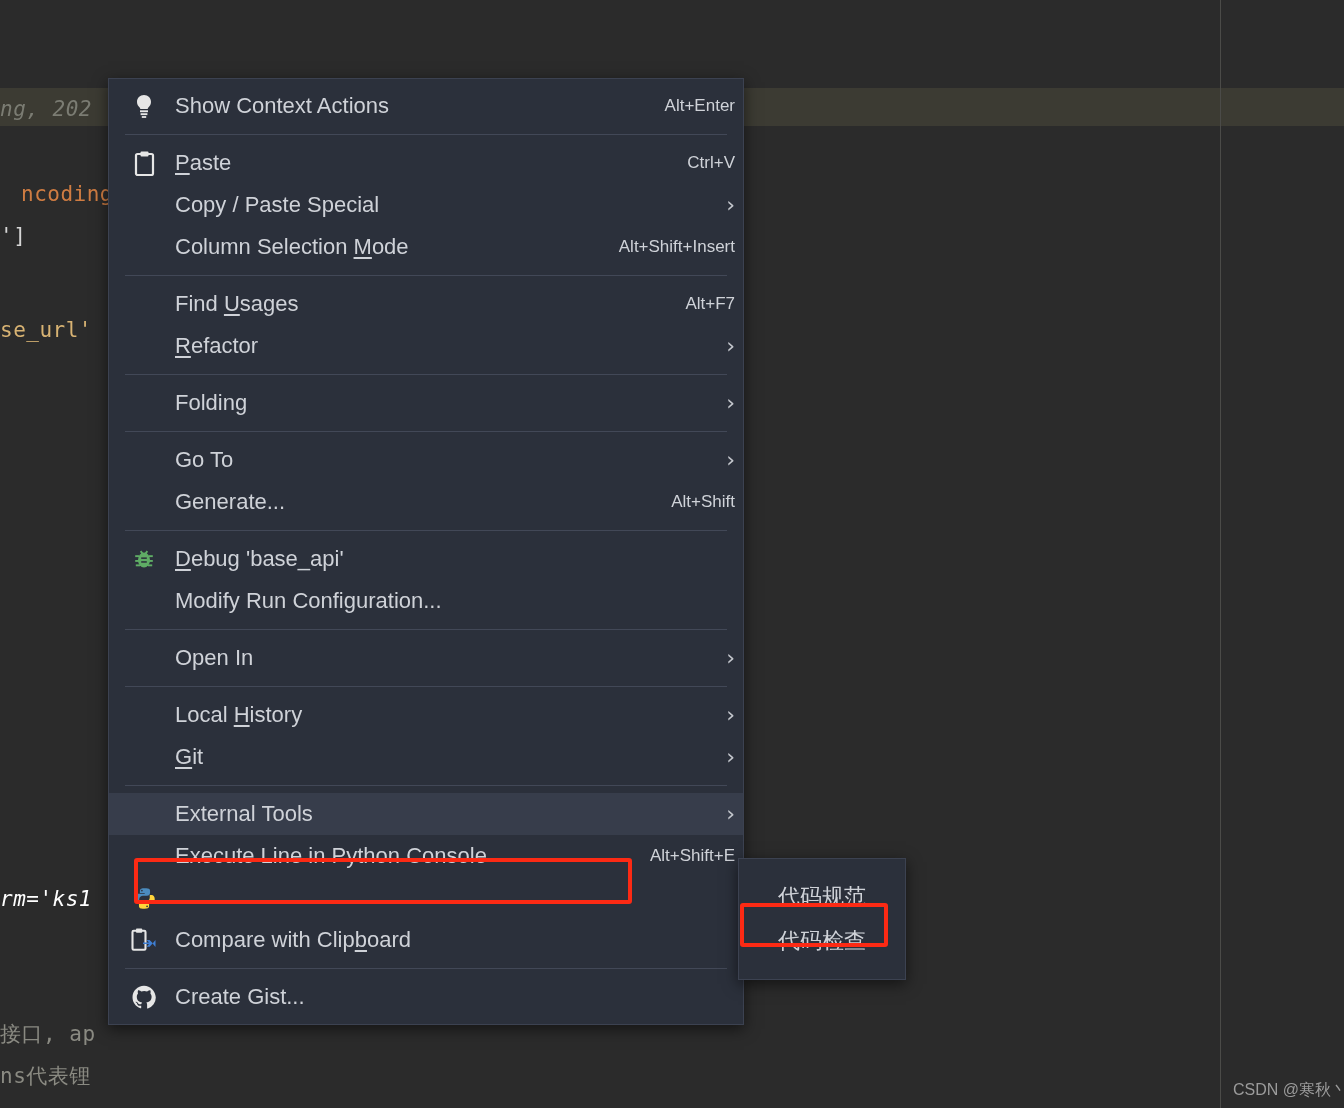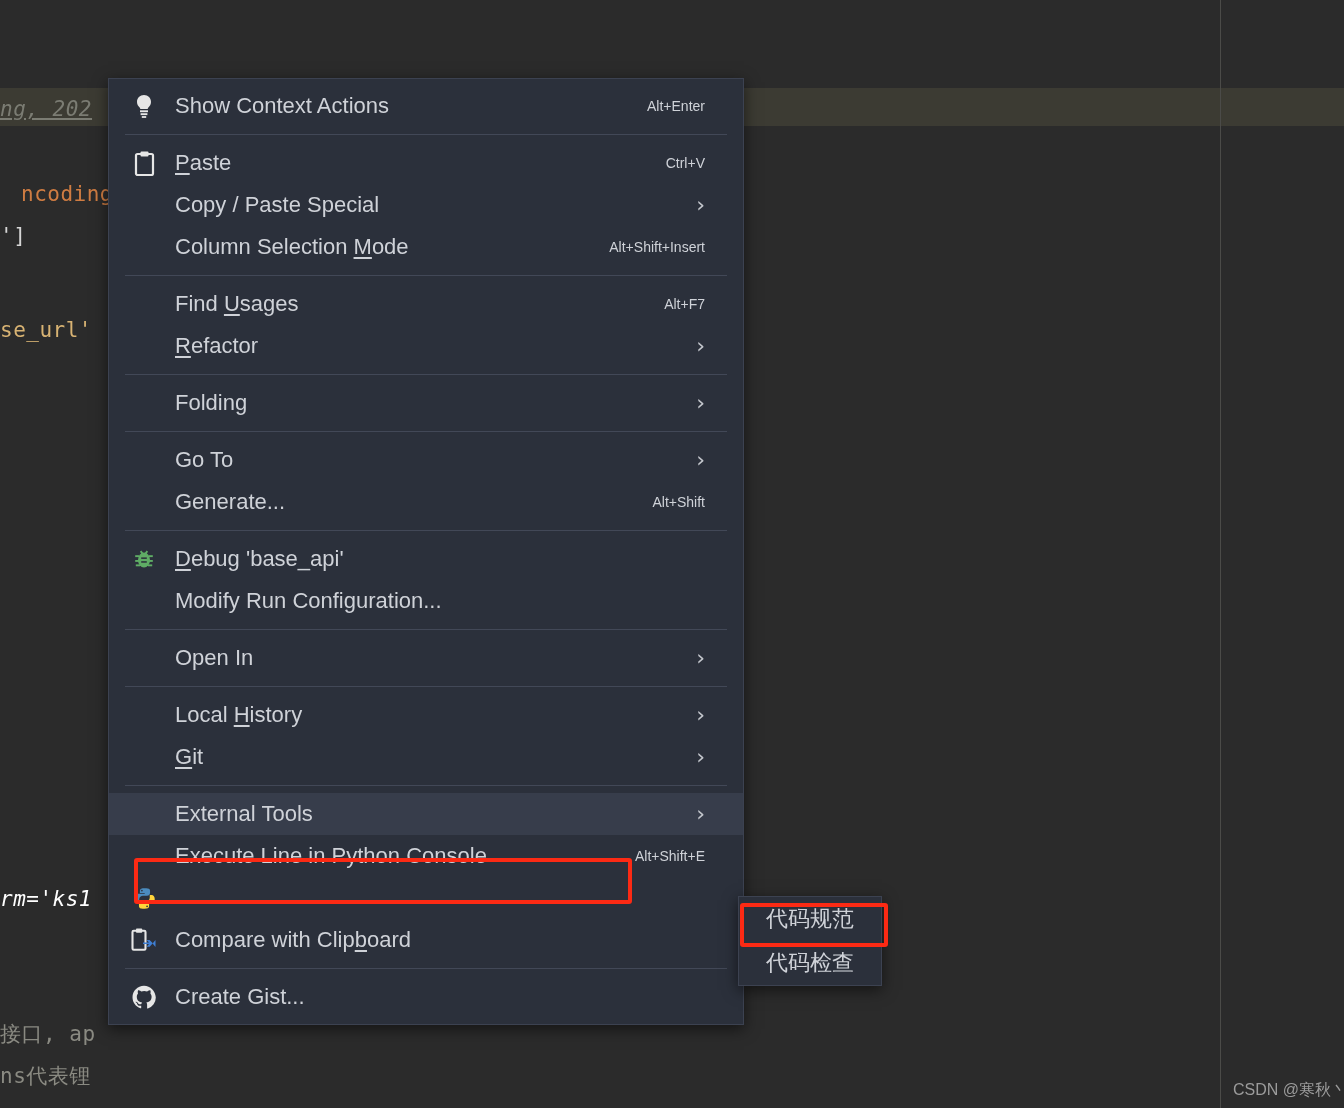--- a/index.html
+++ b/index.html
@@ -24,21 +24,21 @@
     position: absolute; top: 0; bottom: 0; width: 1px;
     background: #4b4b48;
   }
   .code-line {
     position: absolute;
     font-family: "DejaVu Sans Mono", monospace;
     font-size: 21px;
     white-space: pre;
     letter-spacing: .5px;
   }
-  .c-comment { color: #7b7c73; font-style: italic; text-decoration: underline; }
+  .c-comment { color: #7b7c73; font-style: italic; }
   .c-string  { color: #d8b373; }
   .c-orange  { color: #cf7c42; }
   .c-white   { color: #d6d6d6; }
   .c-var     { color: #ffffff; font-style: italic; }
   .c-cn      { color: #8a8a82; }
 
   
   .watermark {
     position: absolute;
     color: #9b9b9b;
@@ -54,39 +54,39 @@
     width: 636px;
     background: #2b303b;
     border: 1px solid #3c4251;
     box-shadow: 0 4px 14px rgba(0,0,0,.55);
     padding: 6px 0 6px 0;
   }
   .mi {
     position: relative;
     display: flex; align-items: center;
     height: 42px;
-    padding: 0 38px 0 20px;
+    padding: 0 8px 0 20px;
     cursor: default;
   }
   .mi.selected { background: #373d4b; }
   .mi-icon {
     width: 30px; min-width: 30px; height: 26px;
     display: flex; align-items: center; justify-content: center;
     margin-right: 16px;
   }
   .mi-label {
     color: #cfd2d8;
     font-size: 22px;
     white-space: nowrap;
     flex: 1;
   }
   .mi-label u { text-decoration: underline; text-underline-offset: 3px; }
   .mi-accel {
     color: #cfd2d8;
-    font-size: 14px;
+    font-size: 17px;
     white-space: nowrap;
     margin-left: 28px;
   }
   .mi-arrow {
     color: #c3c6cc;
     font-size: 22px;
     margin-left: 24px;
     line-height: 1;
     font-family: "DejaVu Sans", sans-serif;
   }
@@ -100,26 +100,25 @@
     position: absolute;
     border: 4px solid #fc2a14;
     border-radius: 3px;
     pointer-events: none;
   }
 
   
   .submenu {
     position: absolute;
     left: 738px; top: 858px;
-    width: 144px;
+    width: 168px;
     background: #2b303b;
     border: 1px solid #3c4251;
     box-shadow: 0 4px 14px rgba(0,0,0,.55);
-    padding: 0 0;
-    margin-top: 38px;
+    padding: 16px 0;
   }
   .sub-mi {
     height: 44px;
     display: flex; align-items: center; justify-content: center;
     color: #cfd2d8;
     font-size: 22px;
     white-space: nowrap;
   }
 
   

